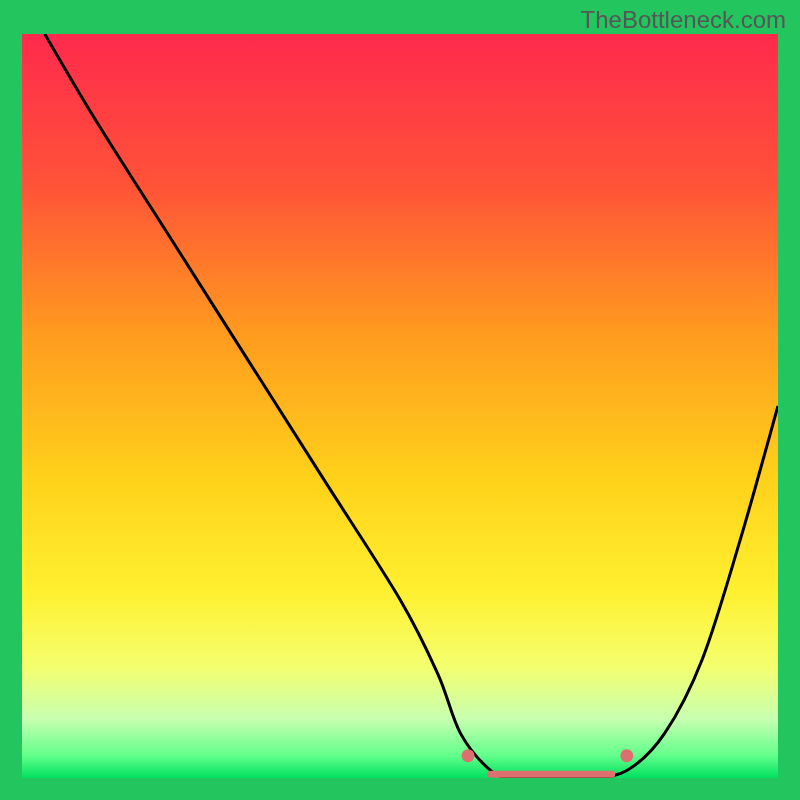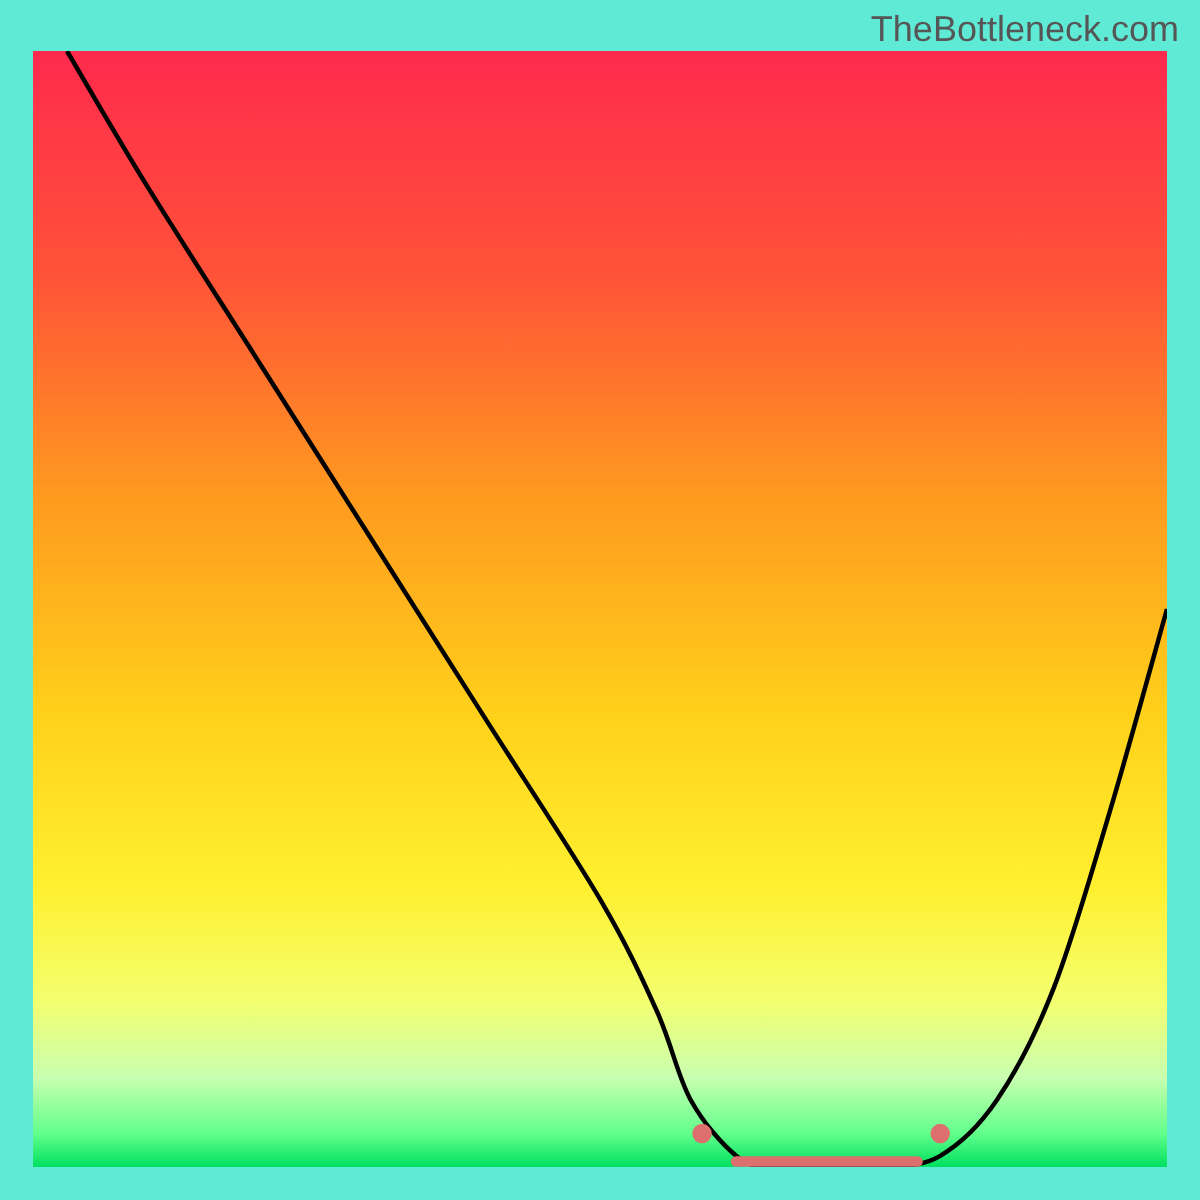--- a/index.html
+++ b/index.html
@@ -1,17 +1,17 @@
 <!DOCTYPE html>
 <html><head>
 <meta charset="utf-8">
 <style>
   * { margin: 0; padding: 0; box-sizing: border-box; }
   html, body { width: 800px; height: 800px; overflow: hidden; }
-  .container { position: relative; width: 800px; height: 800px; background: #5eead4; }
+  .container { position: relative; width: 800px; height: 800px; background: #22c55e; }
   .watermark {
     position: absolute;
     top: 6px;
     right: 14px;
     font-family: Arial, sans-serif;
     font-size: 24px;
     color: #565656;
     font-weight: 500;
     z-index: 10;
   }

